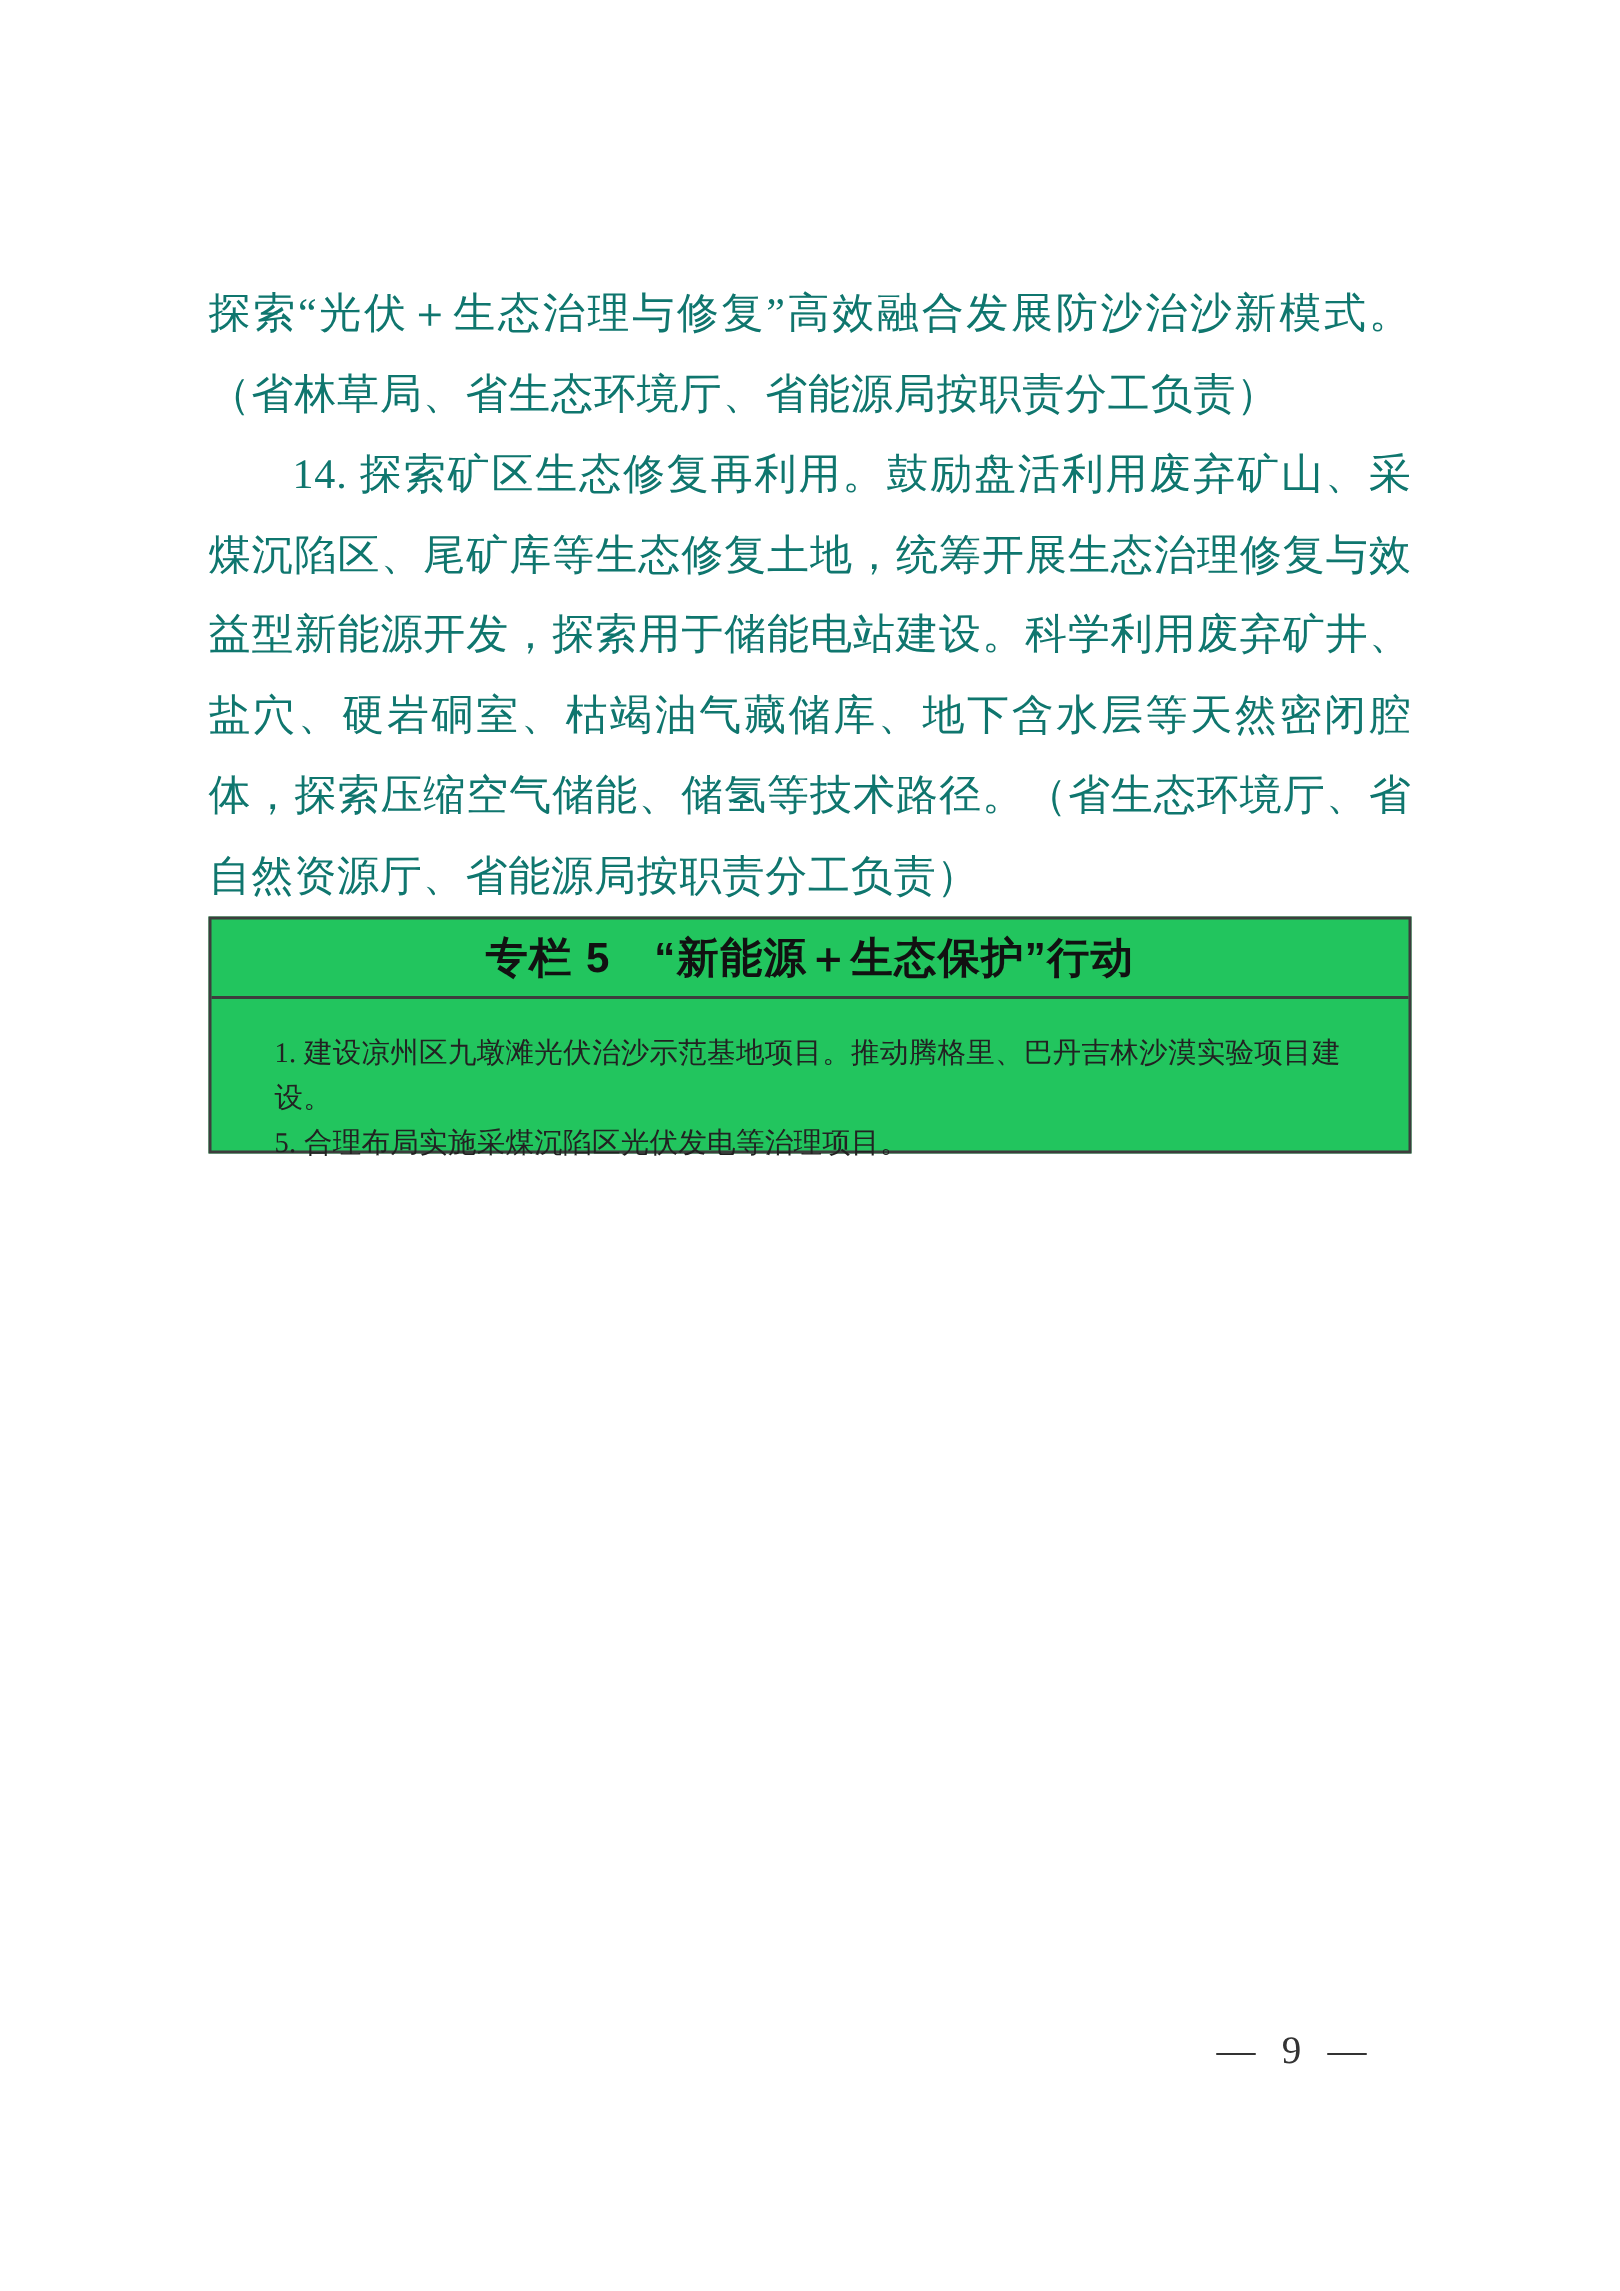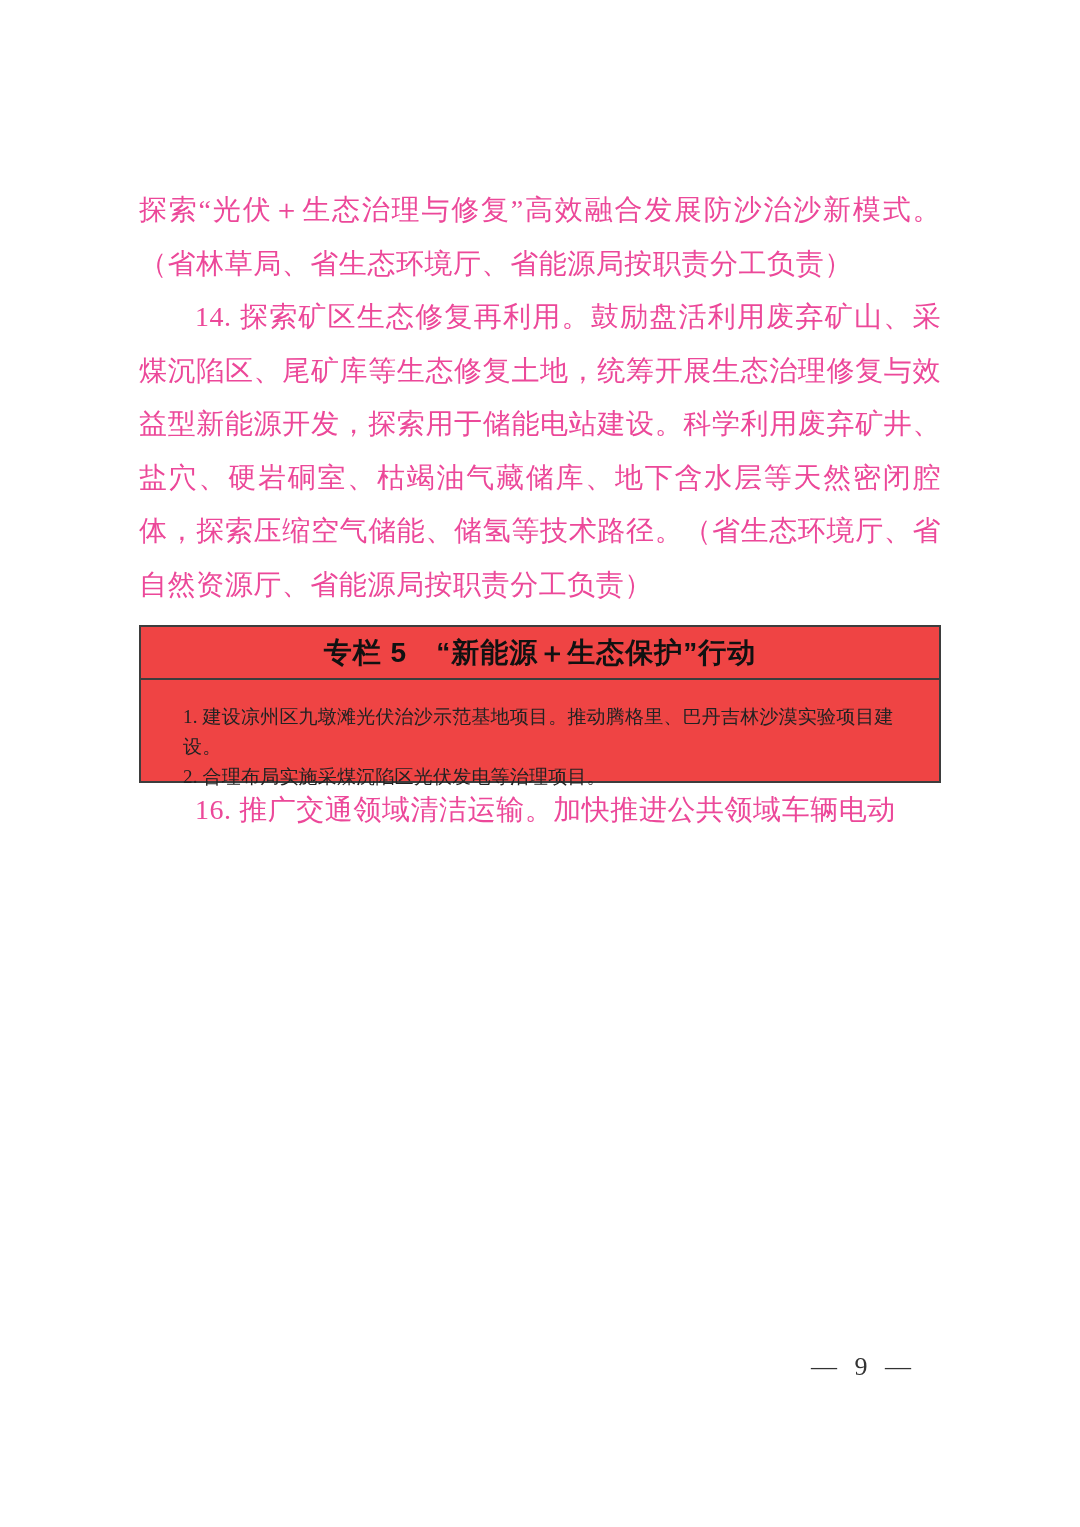--- a/index.html
+++ b/index.html
@@ -22,34 +22,33 @@
     top: 183px;
     width: 802px;
   }
   .para {
     margin: 0;
     font-size: 28px;
     line-height: 53.5px;
     letter-spacing: 0.55px;
     text-align: justify;
     text-justify: inter-character;
-    color: #ec4899;
+    color: #0f766e;
   }
   .para.indent {
     text-indent: 2em;
   }
   .para.heading {
     font-weight: bold;
     text-align: left;
   }
   .callout {
-    margin-top: 14px;
     border: 2px solid #3d3d3d;
     height: 154px;
-    background: #ef4444;
+    background: #22c55e;
   }
   .callout-header {
     height: 51px;
     line-height: 51px;
     border-bottom: 2px solid #3d3d3d;
     text-align: center;
     font-family: "Liberation Sans", "DejaVu Sans", sans-serif;
     font-weight: bold;
     font-size: 28px;
     letter-spacing: 1px;
@@ -87,24 +86,23 @@
   <div class="text-col">
 
     <p class="para">探索“光伏＋生态治理与修复”高效融合发展防沙治沙新模式。（省林草局、省生态环境厅、省能源局按职责分工负责）</p>
 
     <p class="para indent">14. 探索矿区生态修复再利用。鼓励盘活利用废弃矿山、采煤沉陷区、尾矿库等生态修复土地，统筹开展生态治理修复与效益型新能源开发，探索用于储能电站建设。科学利用废弃矿井、盐穴、硬岩硐室、枯竭油气藏储库、地下含水层等天然密闭腔体，探索压缩空气储能、储氢等技术路径。（省生态环境厅、省自然资源厅、省能源局按职责分工负责）</p>
 
     <div class="callout">
       <div class="callout-header">专栏 5　“新能源＋生态保护”行动</div>
       <div class="callout-body">
         <div class="callout-item">1. 建设凉州区九墩滩光伏治沙示范基地项目。推动腾格里、巴丹吉林沙漠实验项目建设。</div>
-        <div class="callout-item">2. 合理布局实施采煤沉陷区光伏发电等治理项目。</div>
+        <div class="callout-item">5. 合理布局实施采煤沉陷区光伏发电等治理项目。</div>
       </div>
     </div>
 
 
 
-    <p class="para indent">16. 推广交通领域清洁运输。加快推进公共领域车辆电动</p>
 
   </div>
 
   <div class="footer">— 9 —</div>
 </div>
 
 </body></html>

